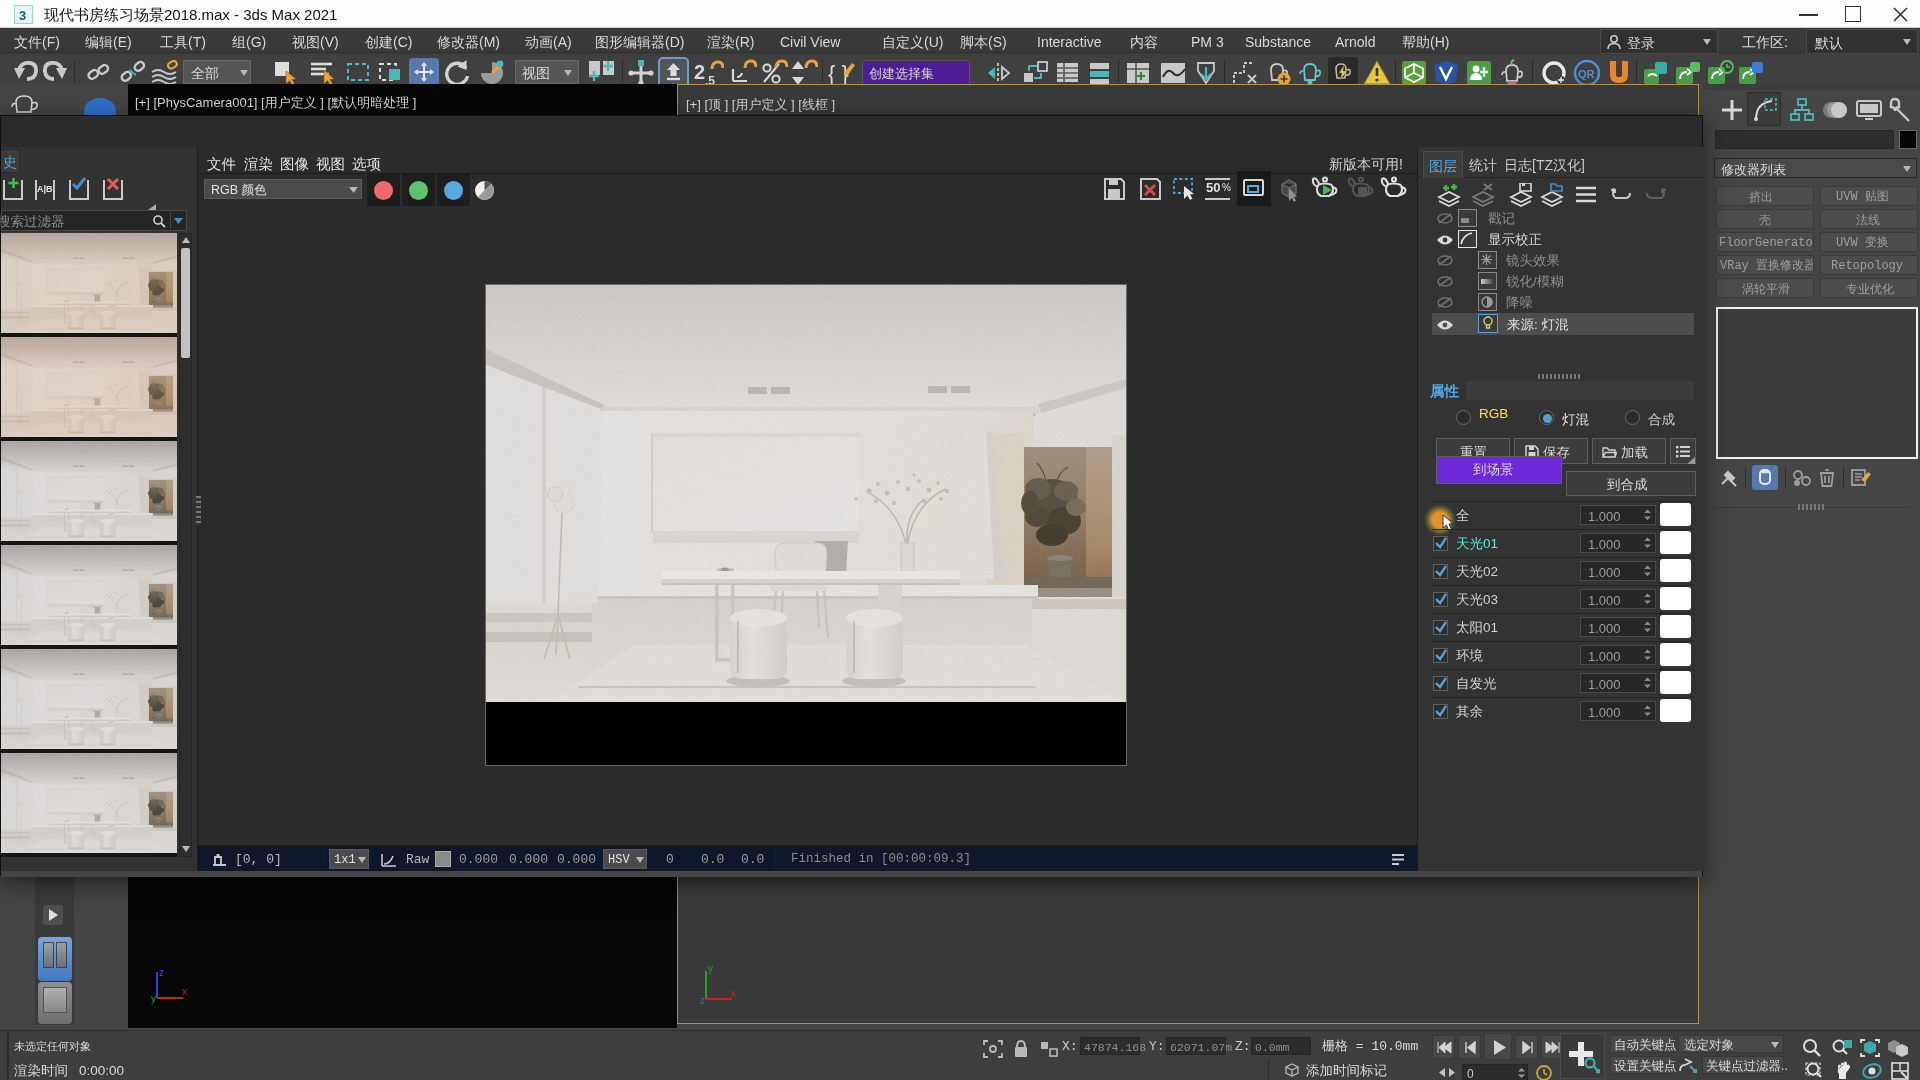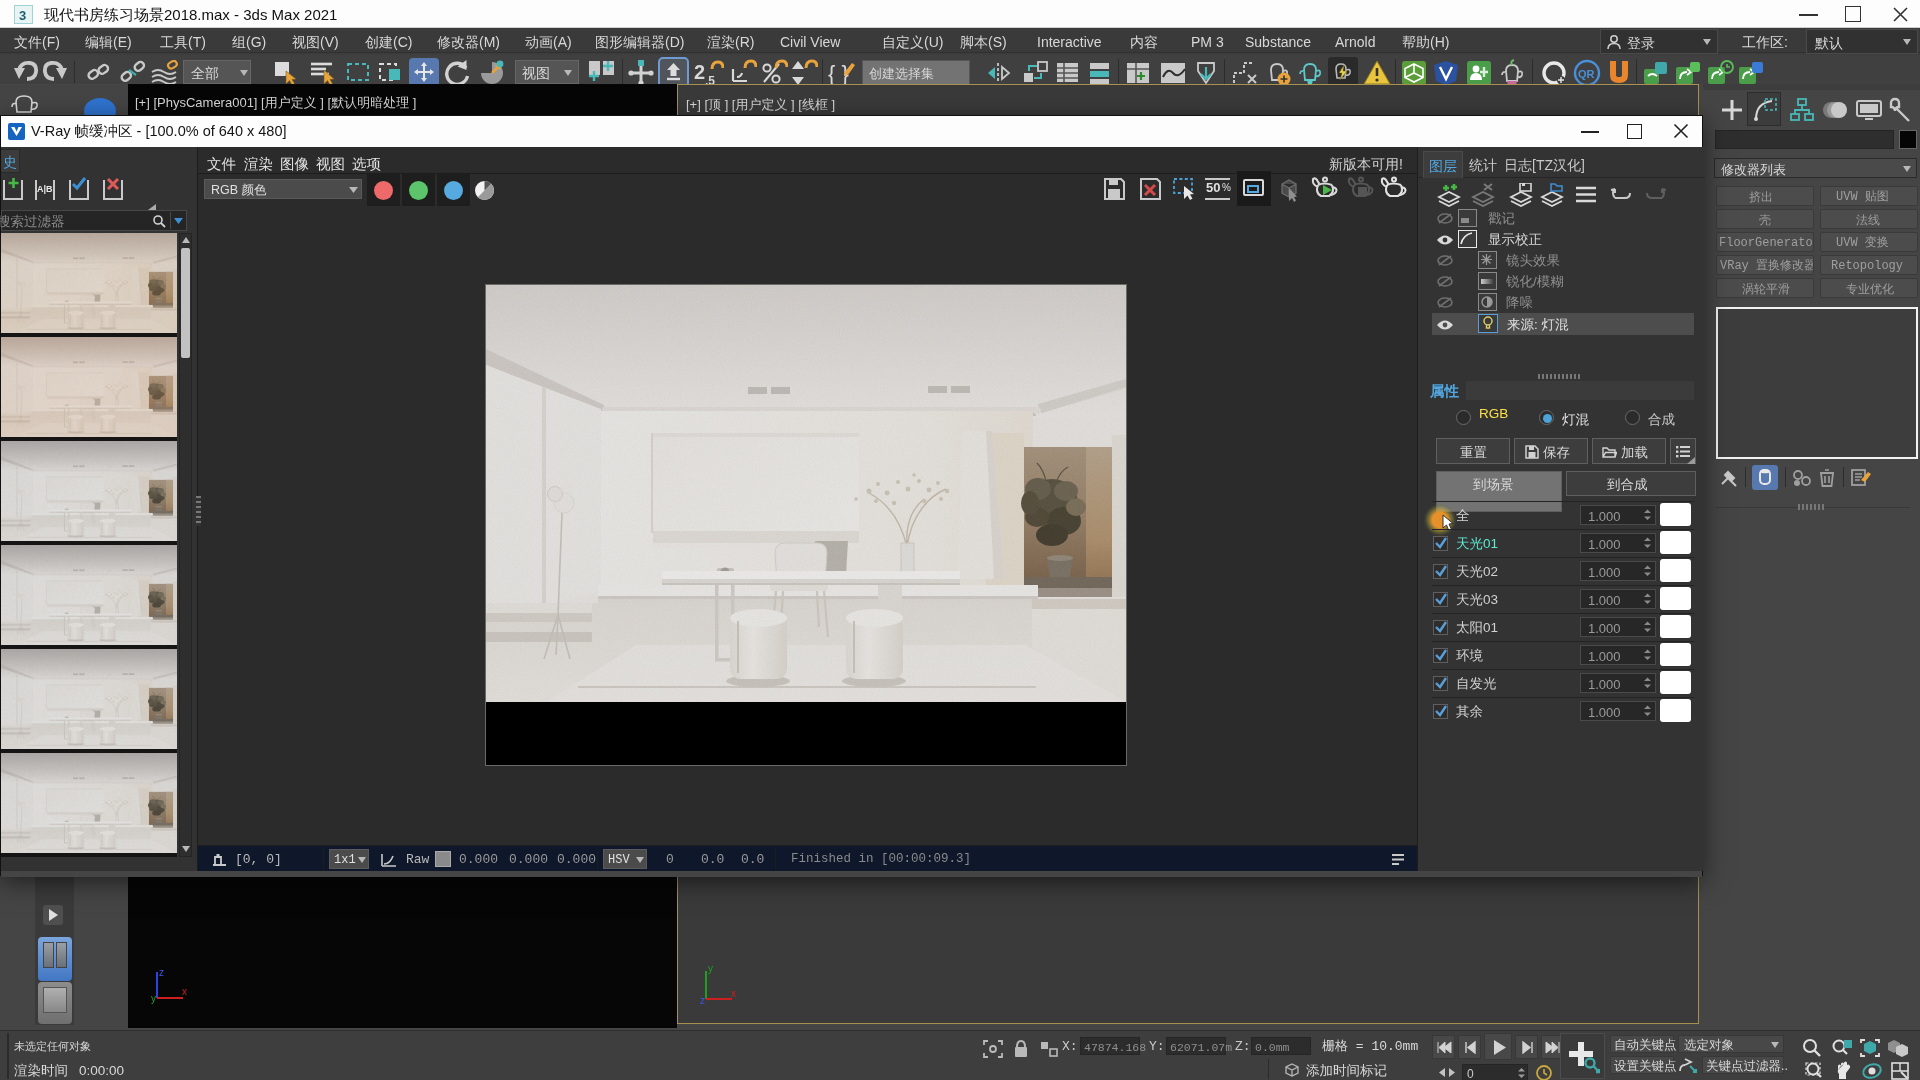--- a/index.html
+++ b/index.html
@@ -179,21 +179,21 @@
   <svg class="ab" style="left:790px;top:4px" width="28" height="28" viewBox="0 0 28 28">
       <path d="M8 2 L14 10 L2 10 Z" fill="#d8d8d8"></path>
       <path d="M8 26 L2 18 L14 18 Z" fill="#d8d8d8"></path>
       <path d="M16 9 Q16 2 22 2 Q27 2 27 8" fill="none" stroke="#e8a33d" stroke-width="3"></path>
     </svg>
   <div class="ab" style="left:822px;top:4px;width:1px;height:26px;background:#2c2c2c"></div>
   <svg class="ab" style="left:828px;top:4px" width="30" height="28" viewBox="0 0 30 28">
       <text x="0" y="22" font-size="22" fill="#d8d8d8" font-family="Liberation Sans">{ }</text>
       <path d="M16 14 L24 4 L27 6 L20 16 Z M16 14 L16 17 L19 17" fill="#e8a33d"></path>
     </svg>
-  <div class="ab" style="left:862px;top:5px;width:108px;height:25px;background:#737373;border:1px solid #555">
+  <div class="ab" style="left:862px;top:5px;width:108px;height:25px;background:#4c1d95;border:1px solid #555">
     <span class="tx" style="left:6px;top:6px;font-size:13px">创建选择集</span>
   </div>
   <svg class="ab" style="left:985px;top:4px" width="30" height="28" viewBox="0 0 30 28">
       <path d="M13 4 L13 24" stroke="#d8d8d8" stroke-width="1.6" stroke-dasharray="3 2"></path>
       <path d="M10 8 L3 14 L10 20 Z" fill="#49b8b8"></path>
       <path d="M17 8 L24 14 L17 20 Z" fill="none" stroke="#c9c9c9" stroke-width="1.8"></path>
     </svg>
   <svg class="ab" style="left:1021px;top:4px" width="30" height="28" viewBox="0 0 30 28">
       <rect x="3" y="14" width="9" height="9" fill="#c9c9c9"></rect>
       <rect x="17" y="3" width="9" height="9" fill="none" stroke="#c9c9c9" stroke-width="1.8"></rect>
@@ -585,32 +585,20 @@
     </svg>
   <svg class="ab" style="left:1890px;top:30px" width="20" height="20" viewBox="0 0 20 20">
       <rect x="2" y="2" width="16" height="16" fill="none" stroke="#e0e0e0" stroke-width="1.6"></rect>
       <path d="M2 10 L18 10 M10 2 L10 10" stroke="#e0e0e0" stroke-width="1.4"></path>
       <path d="M11 11 L17 17" stroke="#e0e0e0" stroke-width="1.8"></path>
     </svg>
 </div>
 
 <div id="vfb" class="ab" style="left:0;top:115px;width:1703px;height:761px;background:#2b2b2b;border:1px solid #111;box-shadow:0 6px 24px rgba(0,0,0,.55)">
   
-  <div class="ab" style="left:0;top:0;width:1701px;height:31px;background:#fdfdfd">
-    <svg class="ab" style="left:7px;top:7px" width="17" height="17" viewBox="0 0 17 17">
-        <rect width="17" height="17" rx="2" fill="#1464c0"></rect>
-        <path d="M3 4 L8.5 13 L14 4 L10.5 4 L8.5 8.5 L6.5 4 Z" fill="#fff"></path>
-      </svg>
-    <span class="tx" style="left:30px;top:8px;color:#151515;font-size:14.5px">V-Ray 帧缓冲区 - [100.0% of 640 x 480]</span>
-    <div class="ab" style="left:1580px;top:15px;width:18px;height:2px;background:#222"></div>
-    <div class="ab" style="left:1626px;top:8px;width:15px;height:15px;border:1.5px solid #222"></div>
-    <svg class="ab" style="left:1672px;top:7px" width="16" height="16">
-        <path d="M1.5 1.5 L14.5 14.5 M14.5 1.5 L1.5 14.5" stroke="#222" stroke-width="1.6"></path>
-      </svg>
-  </div>
   
   <span class="tx" style="left:206px;top:41px;font-size:14.5px;color:#e2e2e2">文件</span>
   <span class="tx" style="left:243px;top:41px;font-size:14.5px;color:#e2e2e2">渲染</span>
   <span class="tx" style="left:279px;top:41px;font-size:14.5px;color:#e2e2e2">图像</span>
   <span class="tx" style="left:315px;top:41px;font-size:14.5px;color:#e2e2e2">视图</span>
   <span class="tx" style="left:351px;top:41px;font-size:14.5px;color:#e2e2e2">选项</span>
   <span class="tx" style="left:1328px;top:41px;font-size:14px;color:#d2d2d2">新版本可用!</span>
   <div class="ab" style="left:197px;top:57px;width:1219px;height:1px;background:#1d1d1d"></div>
   
   <div class="ab" style="left:0;top:31px;width:197px;height:726px;background:#323232;border-right:1px solid #1d1d1d">
@@ -941,21 +929,21 @@
       <svg class="ab" style="left:5px;top:6px" width="15" height="13" viewBox="0 0 15 13">
           <path d="M4 2 L14 2 M4 6.5 L14 6.5 M4 11 L14 11" stroke="#d2d2d2" stroke-width="1.8"></path>
           <rect x="0" y="1" width="2.4" height="2.4" fill="#d2d2d2"></rect>
           <rect x="0" y="5.5" width="2.4" height="2.4" fill="#d2d2d2"></rect>
           <rect x="0" y="10" width="2.4" height="2.4" fill="#d2d2d2"></rect>
         </svg>
       <svg class="ab" style="left:16px;top:18px" width="8" height="7">
           <path d="M8 0 L8 7 L0 7 Z" fill="#9a9a9a"></path>
         </svg>
     </div>
-    <div class="ab" style="left:18px;top:324px;width:126px;height:41px;background:#737373;border:1px solid #5f5f5f">
+    <div class="ab" style="left:18px;top:309px;width:126px;height:28px;background:#6d28d9;border:1px solid #5f5f5f">
         <span class="tx" style="left:36px;top:6px;font-size:13.5px">到场景</span>
       </div>
     <div class="ab" style="left:148px;top:324px;width:130px;height:25px;background:#3d3d3d;border:1px solid #5f5f5f">
         <span class="tx" style="left:40px;top:6px;font-size:13.5px">到合成</span>
       </div>
     <div id="lightmix" class="ab" style="left:0;top:354px;width:287px;height:226px">
       <div class="ab" style="left:14px;top:0px;width:262px;height:1px;background:#232323"></div>
       <div class="ab" style="left:6px;top:3px;width:32px;height:32px;border-radius:50%;background:radial-gradient(circle,rgba(240,150,40,.95) 0 34%,rgba(220,190,60,.45) 48%,rgba(120,120,40,.18) 65%,rgba(0,0,0,0) 75%)"></div>
       <svg class="ab" style="left:24px;top:13px;width:13px;height:18px" viewBox="0 0 13 18">
           <path d="M1 1 L1 14 L4.5 11 L7 17 L9.5 15.5 L7 10 L11 9.5 Z" fill="#fff" stroke="#333" stroke-width="1"></path>

